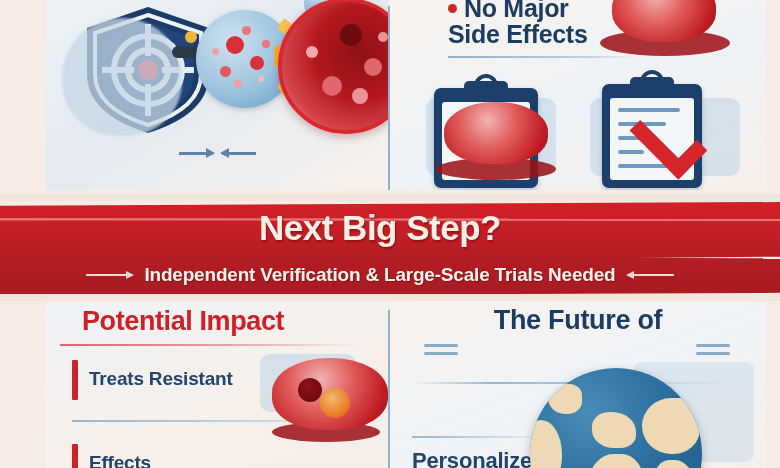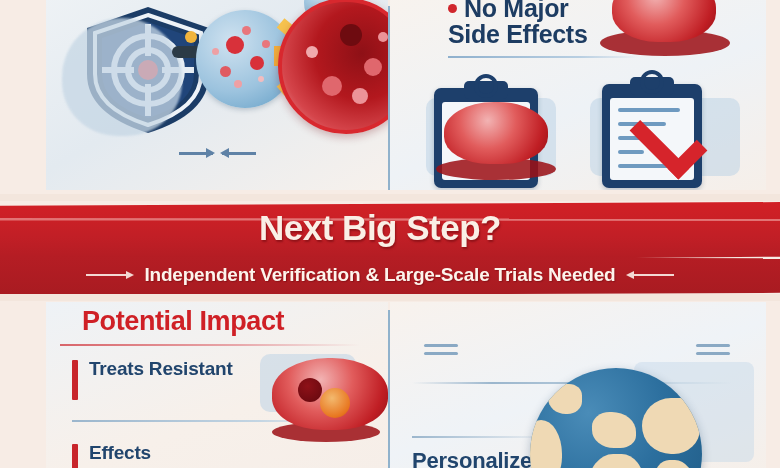--- a/index.html
+++ b/index.html
@@ -81,21 +81,21 @@
   .banner-sub{font-size:19px;font-weight:bold;color:#fdf4ec;letter-spacing:-.2px;white-space:nowrap;text-shadow:1px 1px 1px rgba(110,10,15,.5);}
   .arr-w{position:relative;width:46px;height:2px;background:#f3d9d3;}
   .arr-w.right::after{content:"";position:absolute;right:-2px;top:-3px;border-left:8px solid #f3d9d3;border-top:4px solid transparent;border-bottom:4px solid transparent;}
   .arr-w.left::before{content:"";position:absolute;left:-2px;top:-3px;border-right:8px solid #f3d9d3;border-top:4px solid transparent;border-bottom:4px solid transparent;}
   .band-edge{position:absolute;left:0;width:800px;height:7px;background:#f3e6dd;}
 
   
   .bl-title{position:absolute;left:20px;top:4px;font-size:27px;margin-left:16px;}
   .bl-rule{position:absolute;left:14px;top:42px;width:300px;height:2px;
            background:linear-gradient(90deg,#d8656a,#e8a8ab 60%,rgba(232,168,171,0));}
-  .impact-item{position:absolute;left:26px;display:flex;align-items:flex-start;gap:11px;}
+  .impact-item{position:absolute;left:26px;display:flex;align-items:center;gap:11px;}
   .tick{width:6px;height:40px;background:#c8252b;border-radius:1px;flex:none;margin-top:2px;}
   .impact-text{font-size:19px;font-weight:bold;color:#21456d;line-height:1.12;letter-spacing:-.2px;}
   .item-rule{position:absolute;left:26px;width:268px;height:2px;
              background:linear-gradient(90deg,#9bb6cd,#c3d5e3 70%,rgba(195,213,227,0));}
   .tumor-bl{position:absolute;left:218px;top:46px;width:130px;height:96px;}
 
   
   .br-title{position:absolute;left:0;top:4px;width:376px;text-align:center;font-size:27px;line-height:1.06;}
   .dash-group{position:absolute;width:34px;}
   .dash{height:3px;background:#8aa9c4;border-radius:2px;margin-bottom:5px;}
@@ -248,20 +248,21 @@
                   background:radial-gradient(circle at 40% 34%,#f3b96e,#e8761f 70%,#c1550f 100%);"></div>
       <div class="tumor" style="left:34px;top:30px;width:24px;height:24px;border-radius:50%;
                   background:radial-gradient(circle at 40% 34%,#8f1118,#6b0a10 80%);"></div>
     </div>
   </div>
 
   <div class="panel panel-bot-right">
     <div class="wash-br"></div>
 
     <div class="br-title hd">
+      <div>The Future of</div>
     </div>
     <div class="dash-group" style="left:34px;top:42px;">
       <div class="dash"></div>
       <div class="dash"></div>
     </div>
     <div class="dash-group" style="left:306px;top:42px;">
       <div class="dash"></div>
       <div class="dash"></div>
     </div>
     <div class="br-rule"></div>

